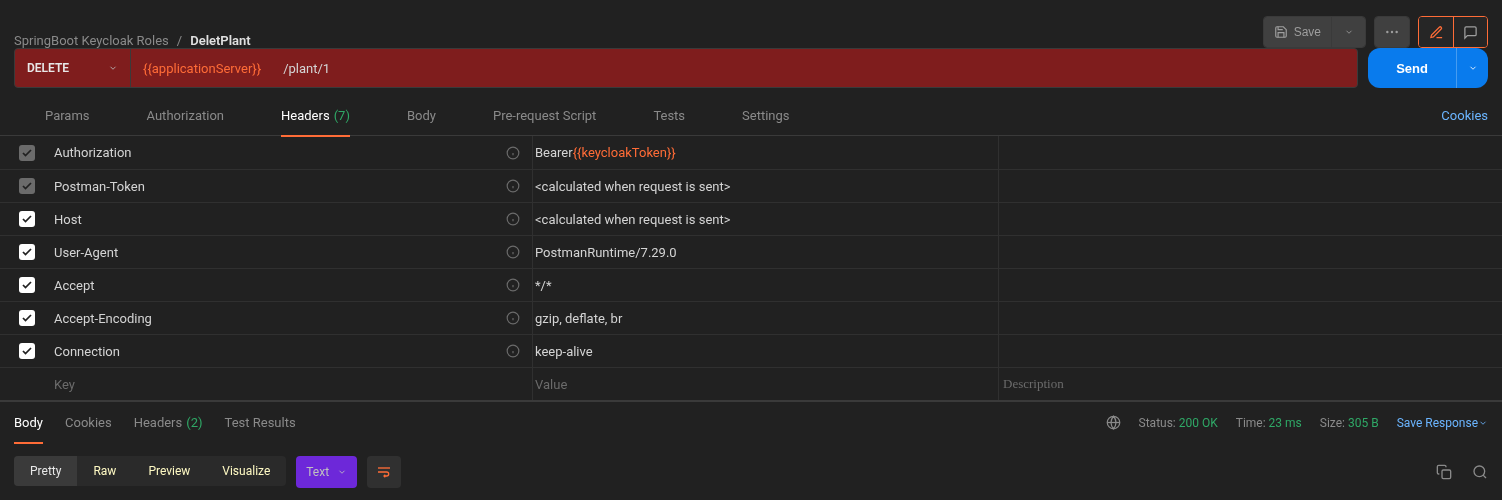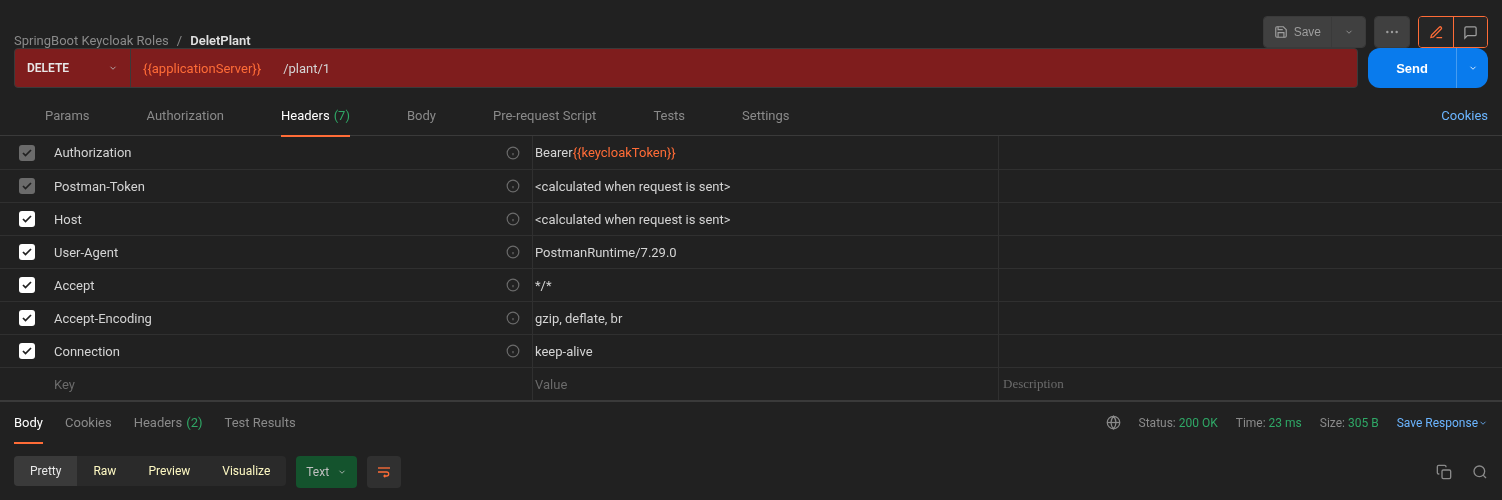--- a/index.html
+++ b/index.html
@@ -129,21 +129,21 @@
   
   .view-row {
     display: flex; align-items: center; justify-content: space-between;
     padding: 8px 14px 0 14px; height: 50px;
   }
   .view-left { display:flex; align-items:flex-start; gap: 10px; }
   .seg { display:flex; background:#2a2a2a; border-radius:4px; overflow:hidden; }
   .seg-item { color:#fef9c3; padding: 8px 16px; font-size:12px; cursor:pointer; }
   .seg-item.active { background:#3a3a3a; color:#e8e8e8; }
   .lang-select {
-    display:flex; align-items:center; gap:8px; background:#14532d; border-radius:4px;
+    display:flex; align-items:center; gap:8px; background:#6d28d9; border-radius:4px;
     padding: 0 10px; height:32px; color:#c0c0c0; font-size:12px; cursor:pointer;
   }
   .wrap-btn {
     width:34px; height:32px; display:flex; align-items:center; justify-content:center;
     background:#303030; border-radius:4px; cursor:pointer;
   }
   .view-right { display:flex; align-items:center; gap: 20px; }
   .icon-action { color:#8a8a8a; cursor:pointer; }
 
   svg { display:block; }

